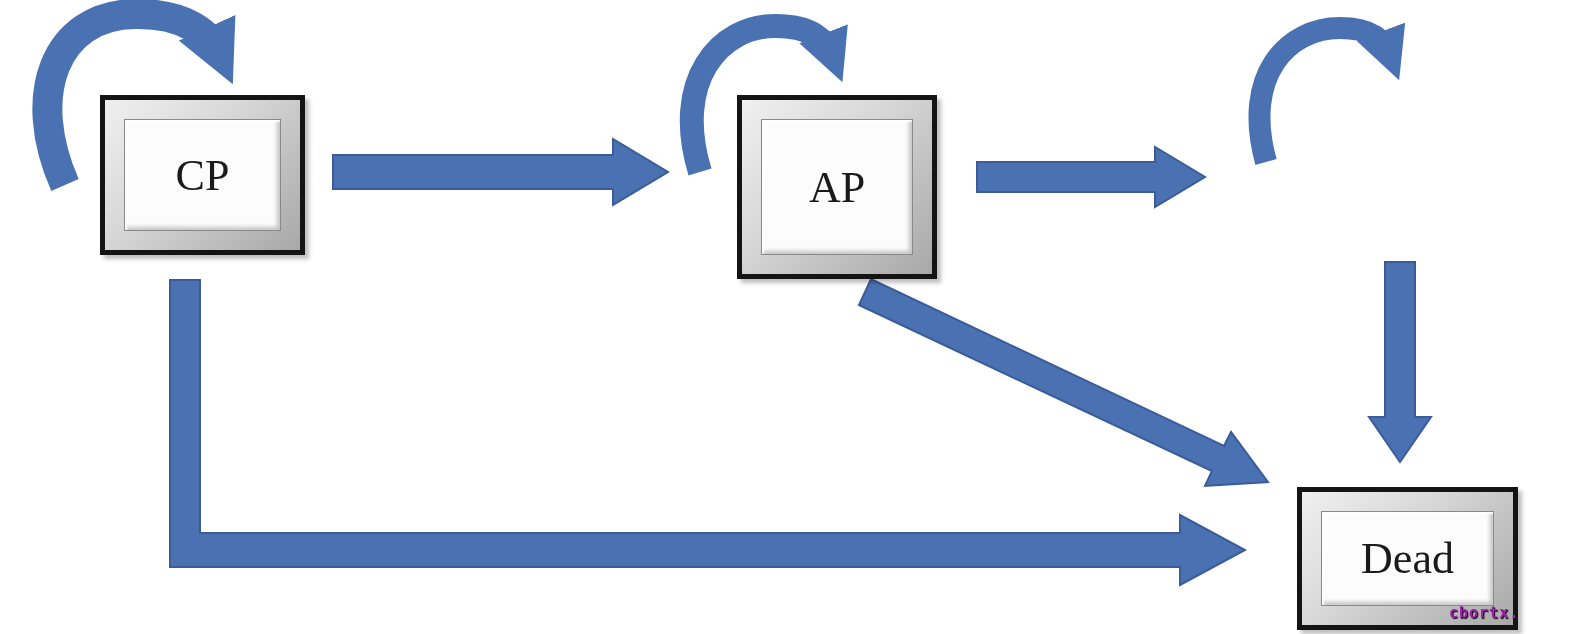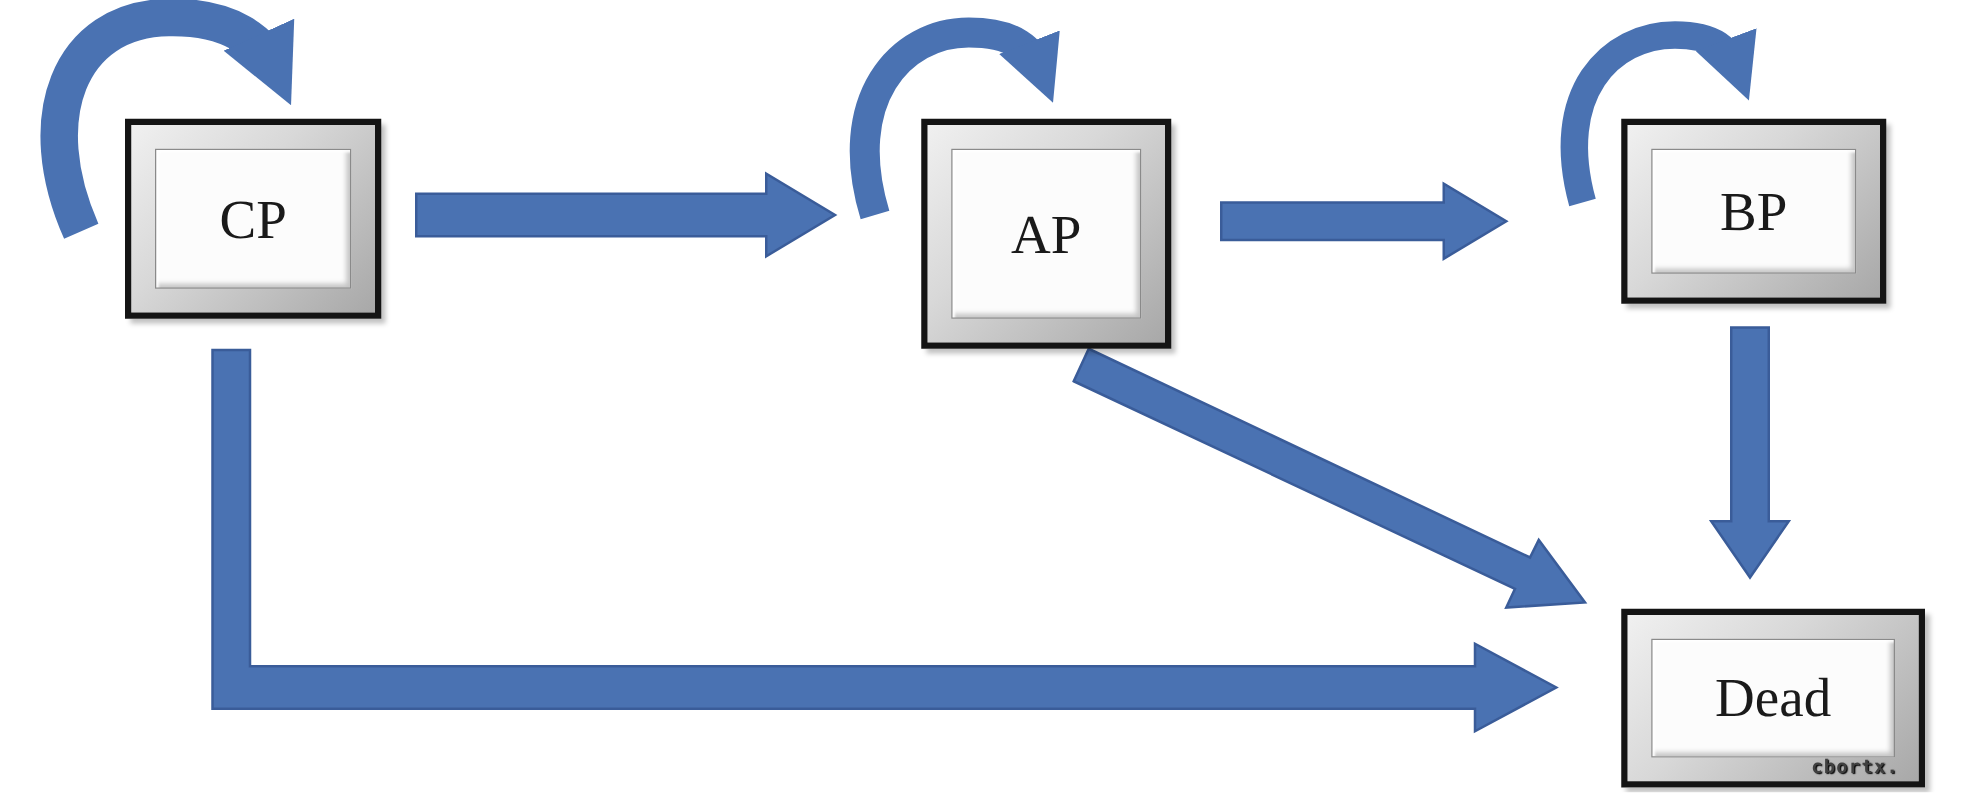--- a/index.html
+++ b/index.html
@@ -50,21 +50,21 @@
     font-size: 44px;
     color: #1a1a1a;
   }
   .watermark {
     position: absolute;
     left: 1449px;
     top: 604px;
     font-family: "DejaVu Sans Mono", monospace;
     font-size: 15px;
     font-weight: bold;
-    color: #404040;
+    color: #a21caf;
     text-shadow: 1px 1px 1px #000;
     letter-spacing: 1px;
   }
   .arrow-fill {
     fill: #4a72b2;
     stroke: #3a5c99;
     stroke-width: 2;
   }
   .arrow-loop {
     fill: none;
@@ -94,27 +94,22 @@
       <span>CP</span>
     </div>
   </div>
 
   <div class="node" style="left:737px; top:95px; width:200px; height:184px">
     <div class="node-inner">
       <span>AP</span>
     </div>
   </div>
 
-  <div class="node" style="left:1297px; top:95px; width:212px; height:148px">
-    <div class="node-inner">
-      <span>BP</span>
-    </div>
-  </div>
 
-  <div class="node" style="left:1297px; top:487px; width:243px; height:143px">
+  <div class="node" style="left:1297px; top:487px; width:221px; height:143px">
     <div class="node-inner">
       <span>Dead</span>
     </div>
   </div>
 
   <svg class="layer over" viewBox="0 0 1575 634">
     <defs>
       <marker id="loophead-big" viewBox="0 0 10 10" refX="5" refY="5" markerWidth="62" markerHeight="62" markerUnits="userSpaceOnUse" orient="auto">
         <path d="M0,0 L10,5 L0,10 Z" fill="#4a72b2"></path>
       </marker>

